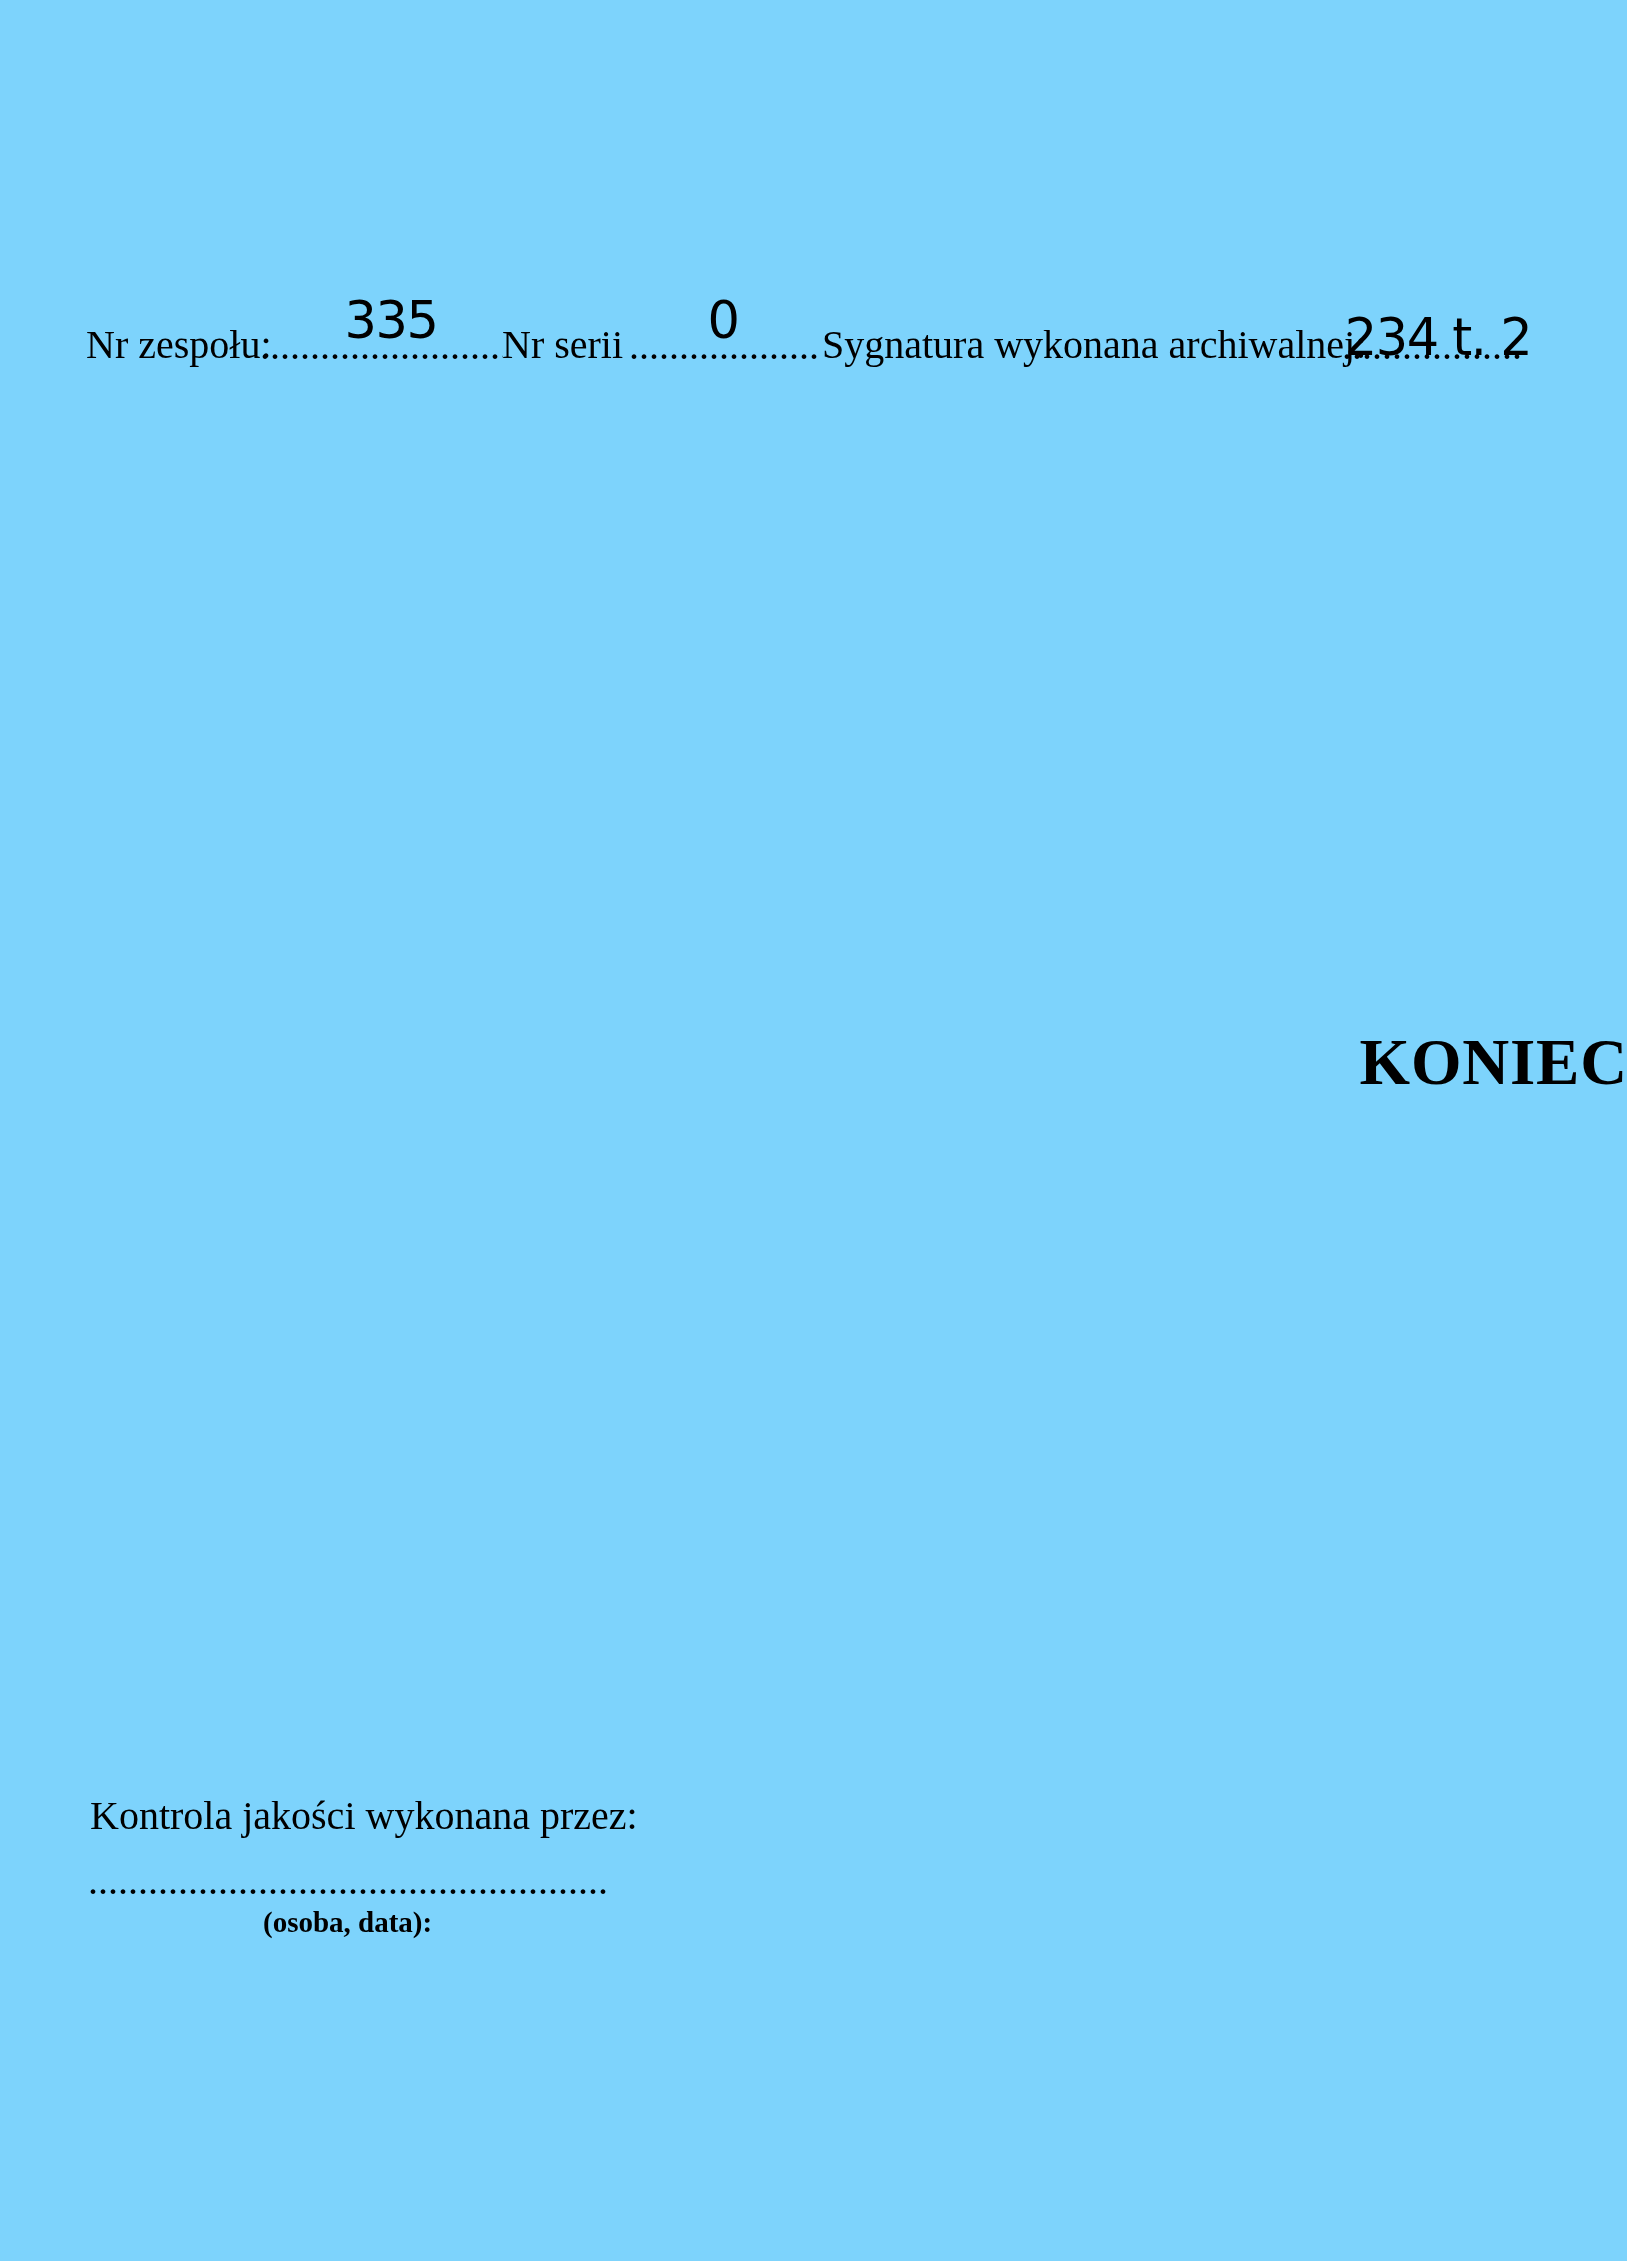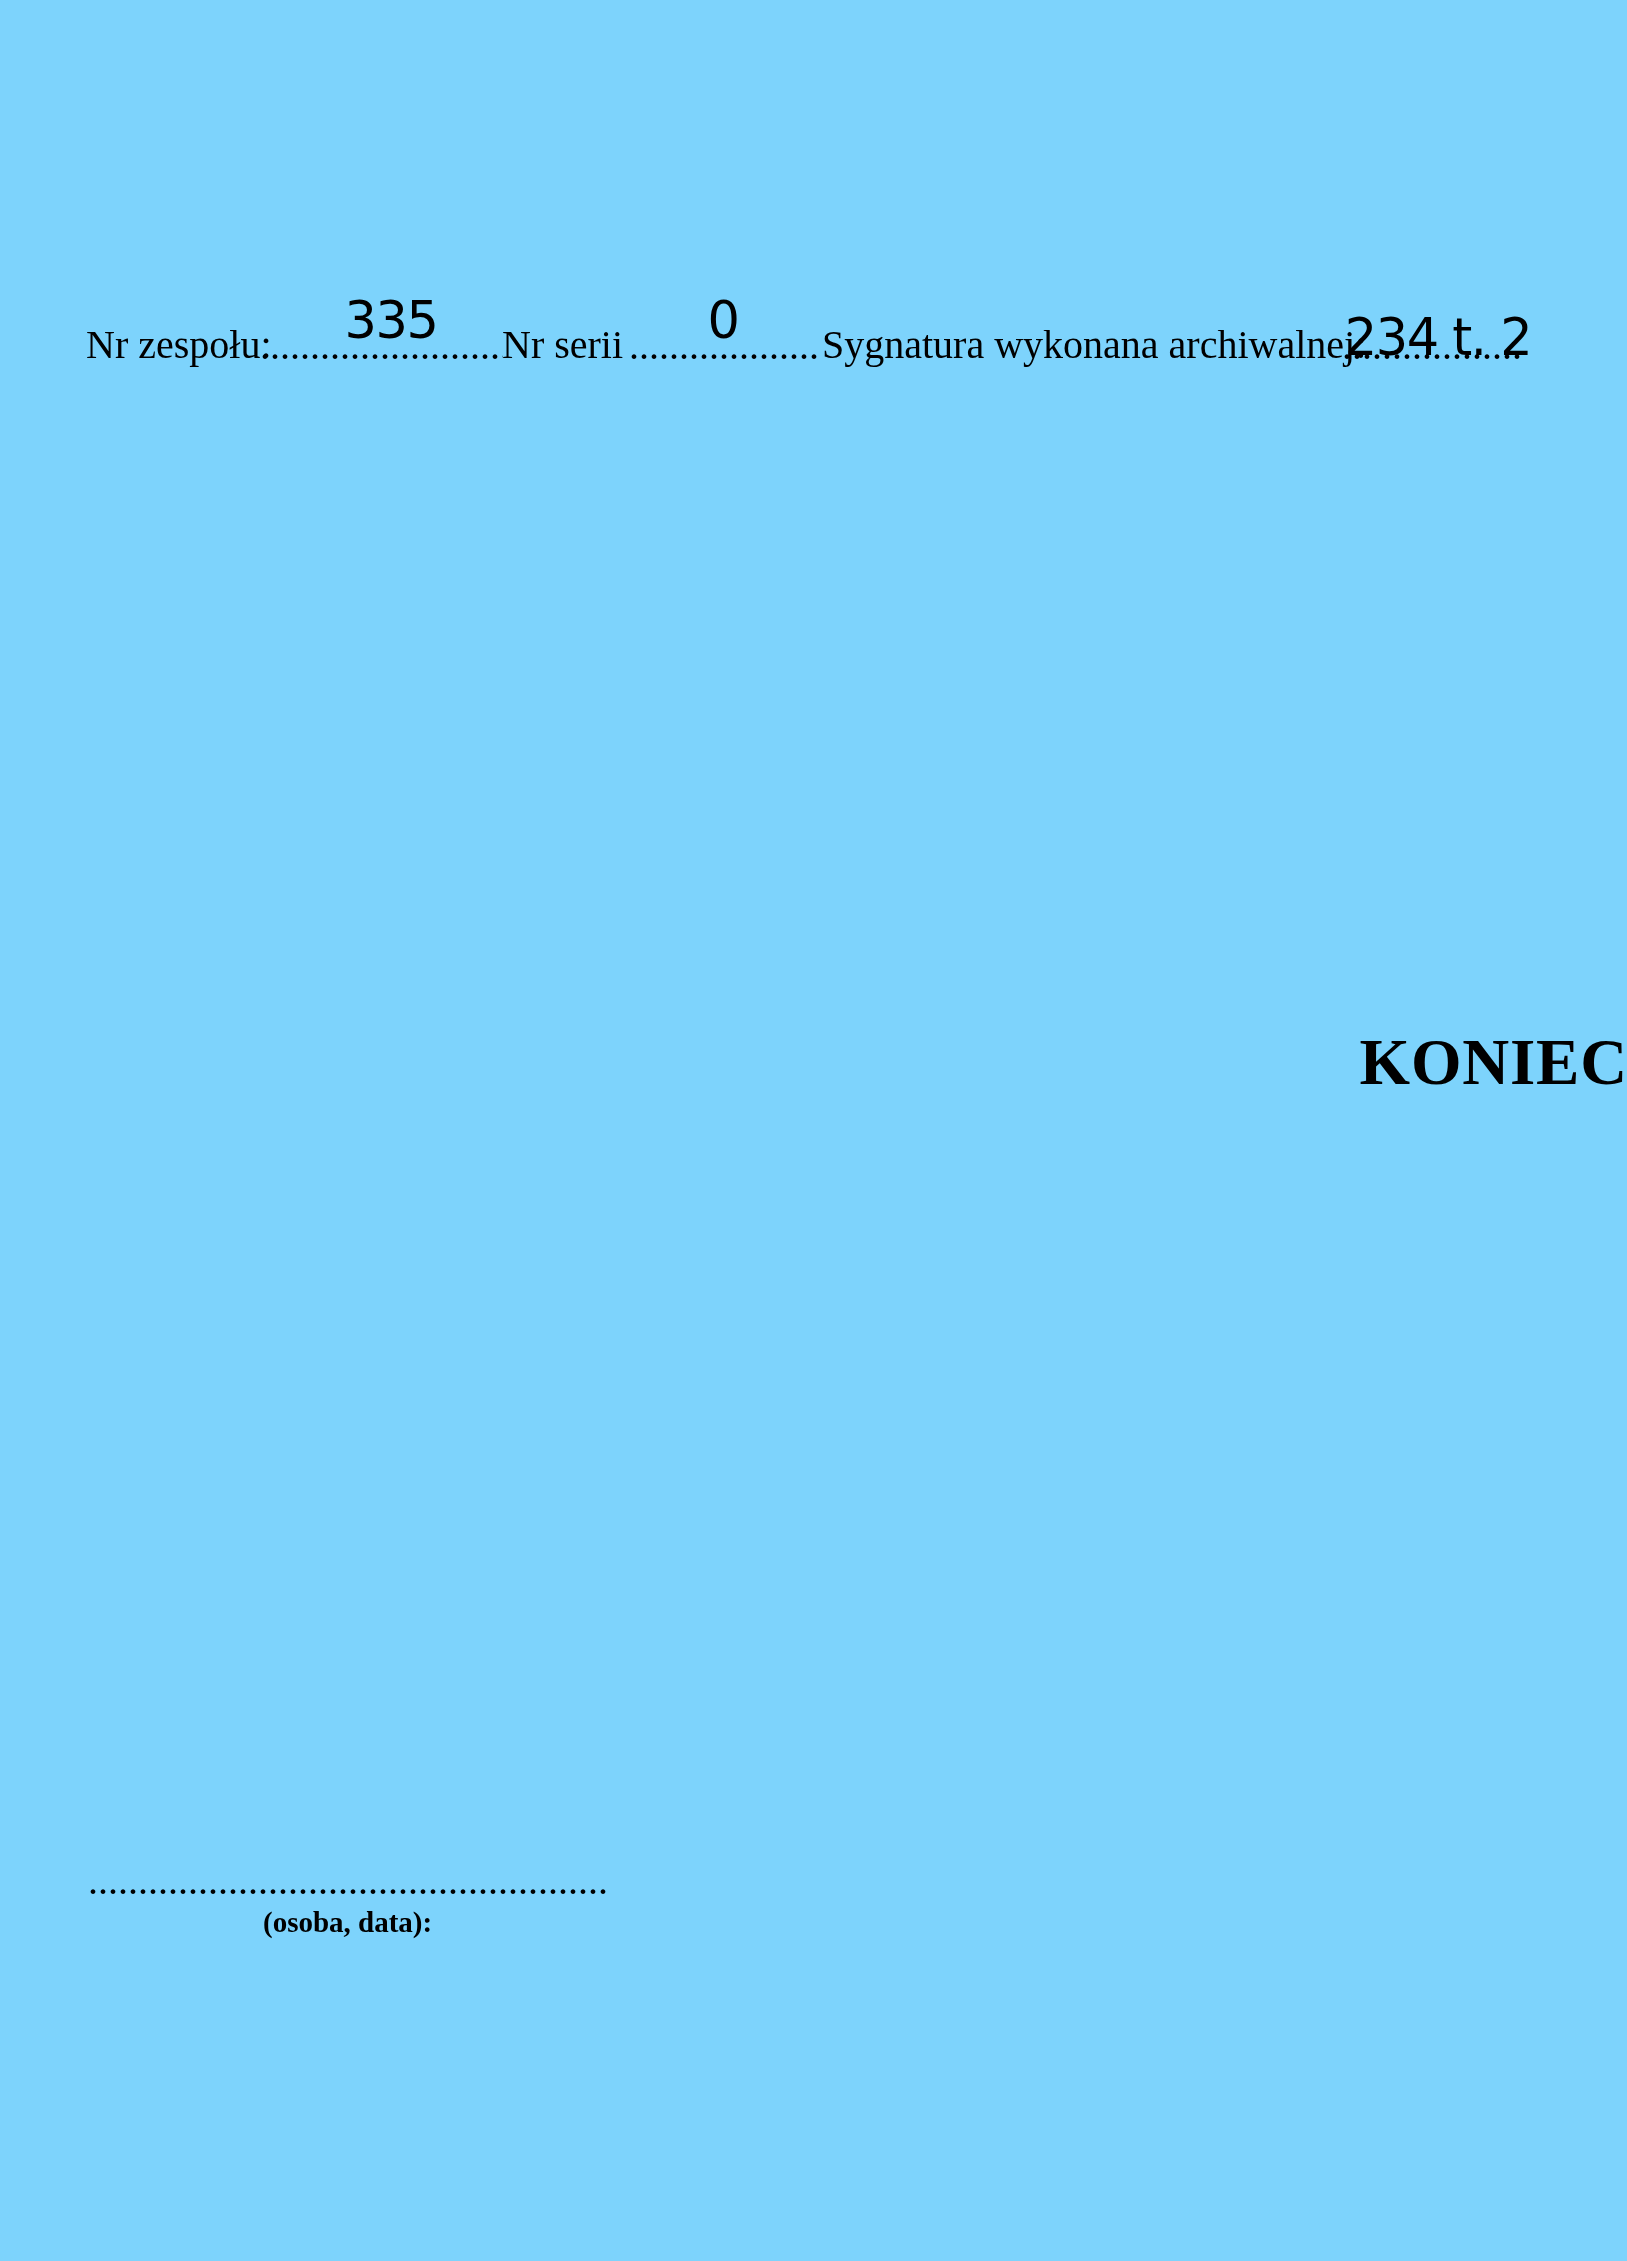--- a/index.html
+++ b/index.html
@@ -59,17 +59,18 @@
   <span class="abs label" style="left:475px; top:325px;margin-left:27px;">Nr serii</span>
   <span class="abs leader" style="left:629px; top:326px; width:192px;">........................</span>
   <span class="abs value" style="left:723px; top:295px;">0</span>
 
   <span class="abs label" style="left:822px; top:325px;">Sygnatura wykonana archiwalnej:</span>
   <span class="abs leader" style="left:1342px; top:326px; width:180px;">......................</span>
   <span class="abs value" style="left:1438px; top:312px;">234 t. 2</span>
 
   <div class="abs doc-title" style="top:1030px;">KONIEC</div>
 
+  <span class="abs label" style="left:90px; top:1796px;">Kontrola jakości wykonana przez:</span>
   <span class="abs leader" style="left:88px; top:1861px; width:522px;">............................................................</span>
   <span class="abs caption" style="left:263px; top:1908px;font-weight:bold;">(osoba, data):</span>
 
 </div>
 
 
 </body></html>

